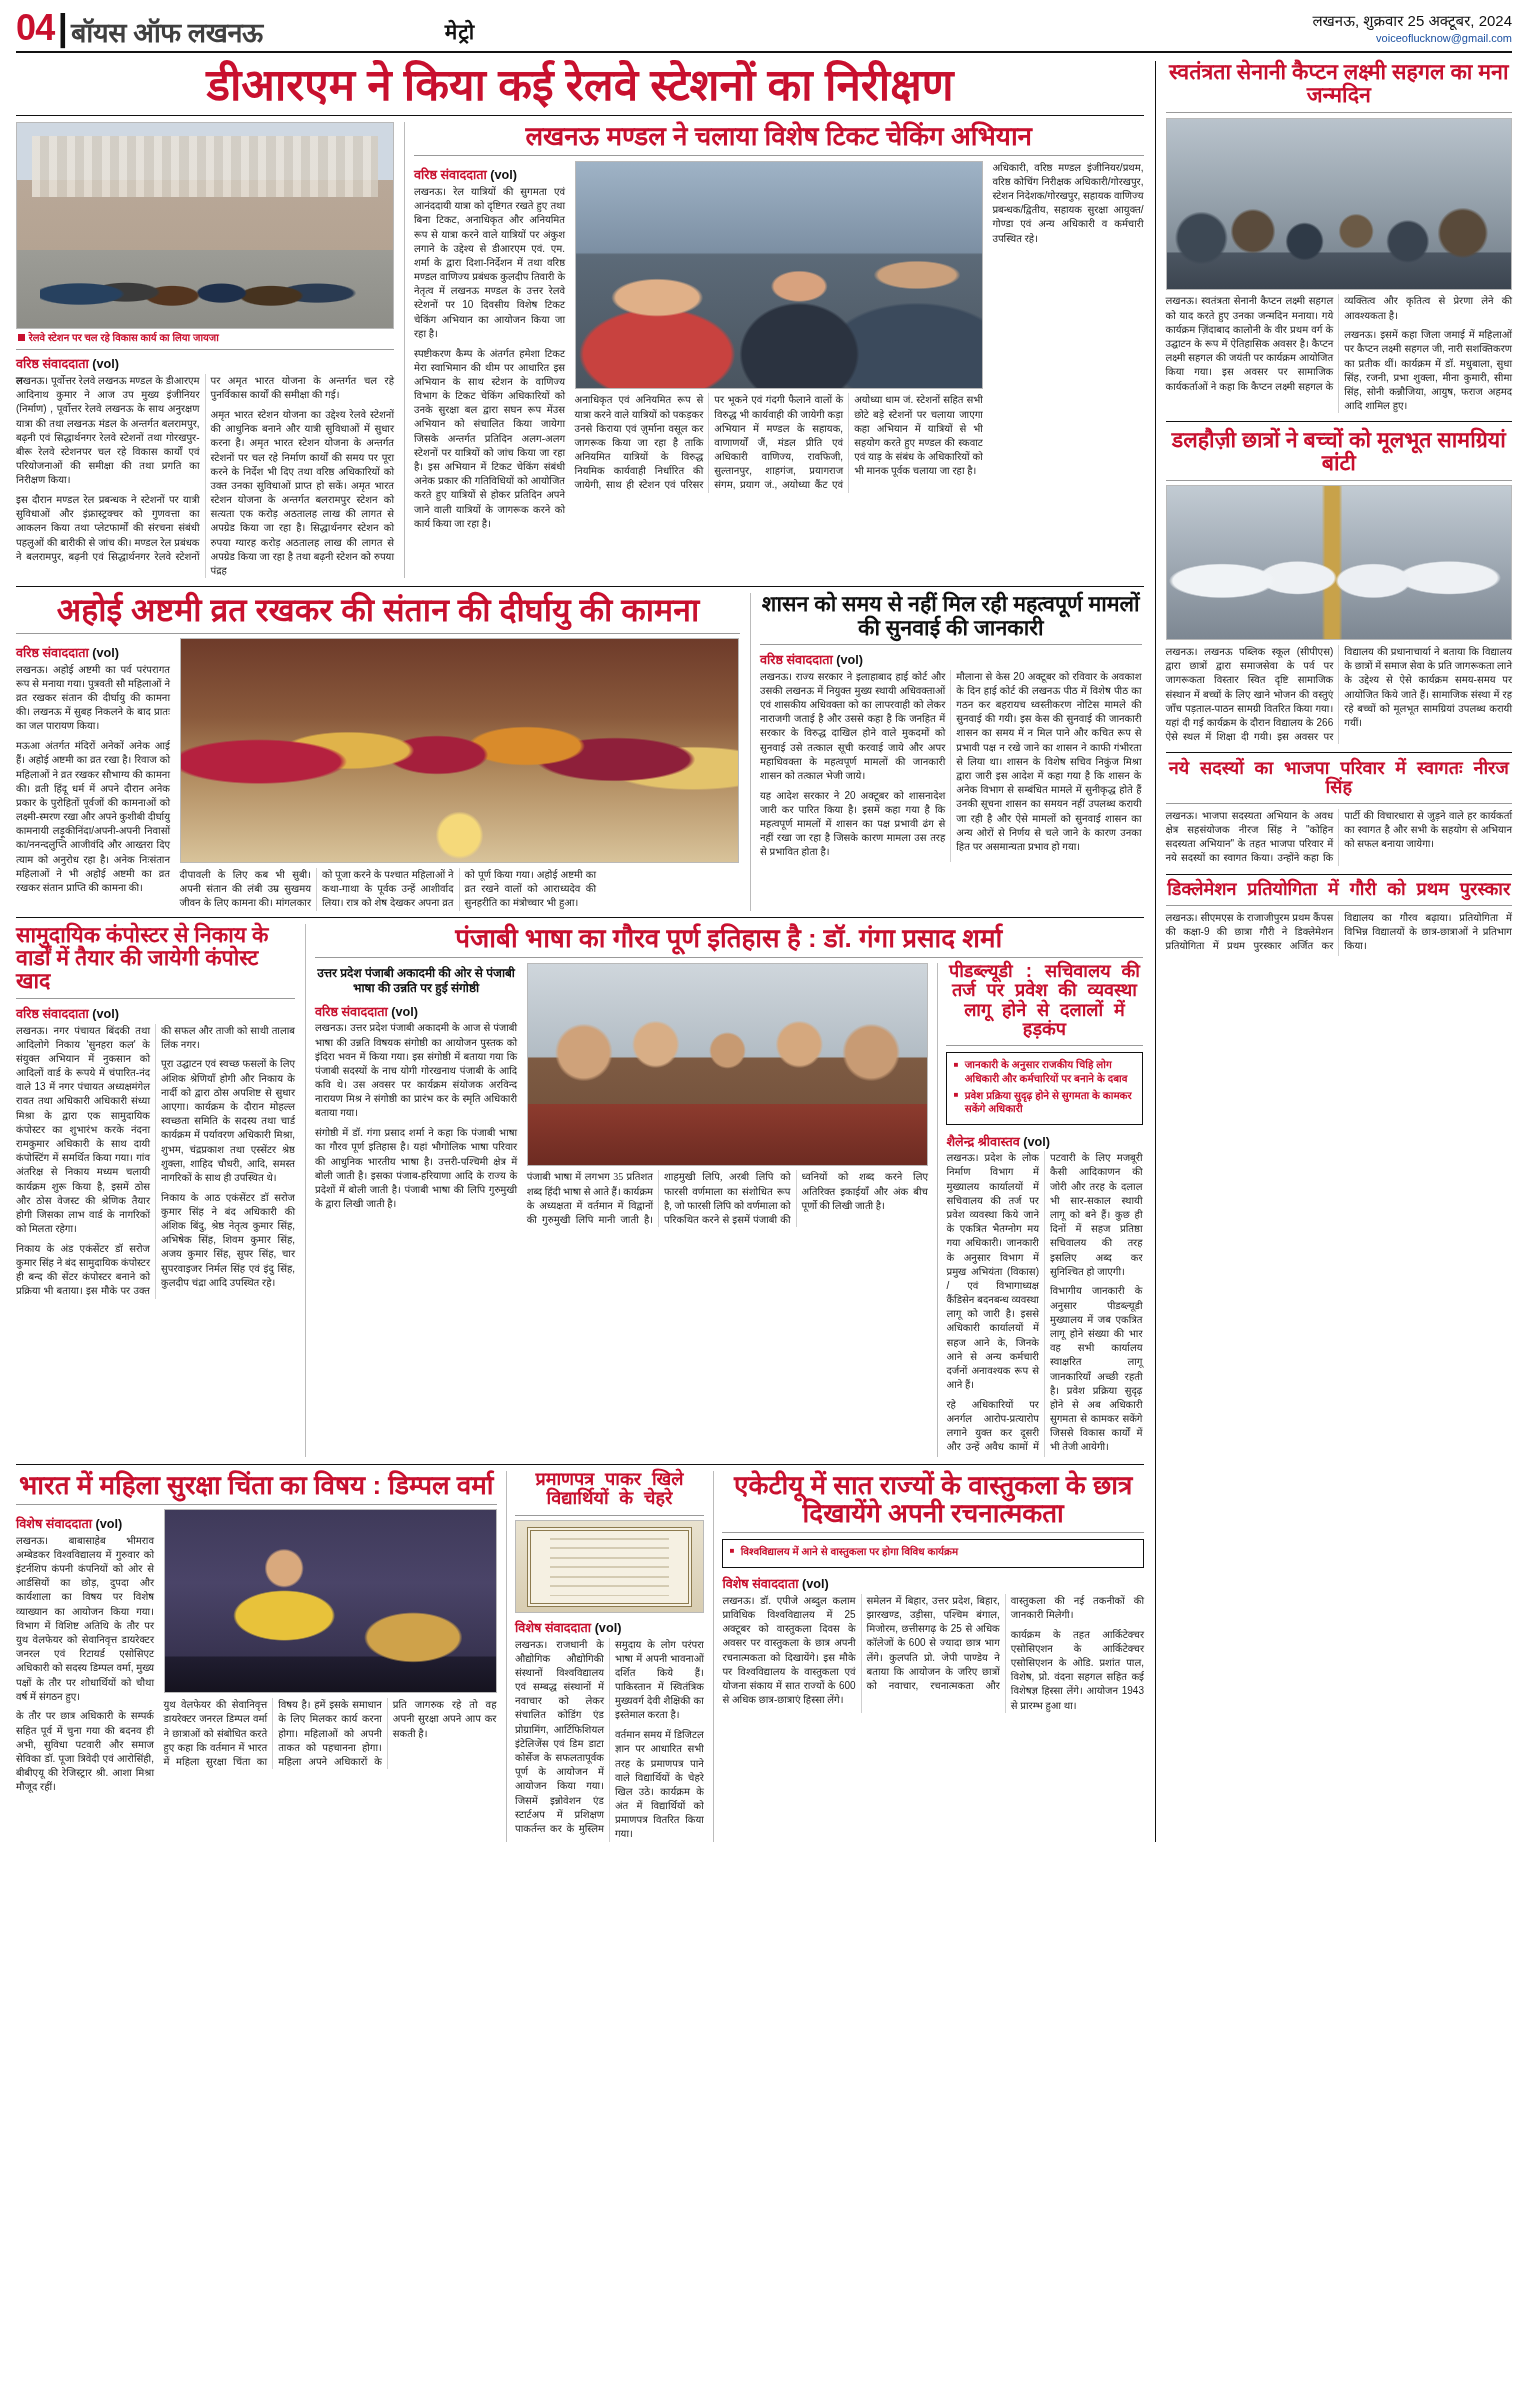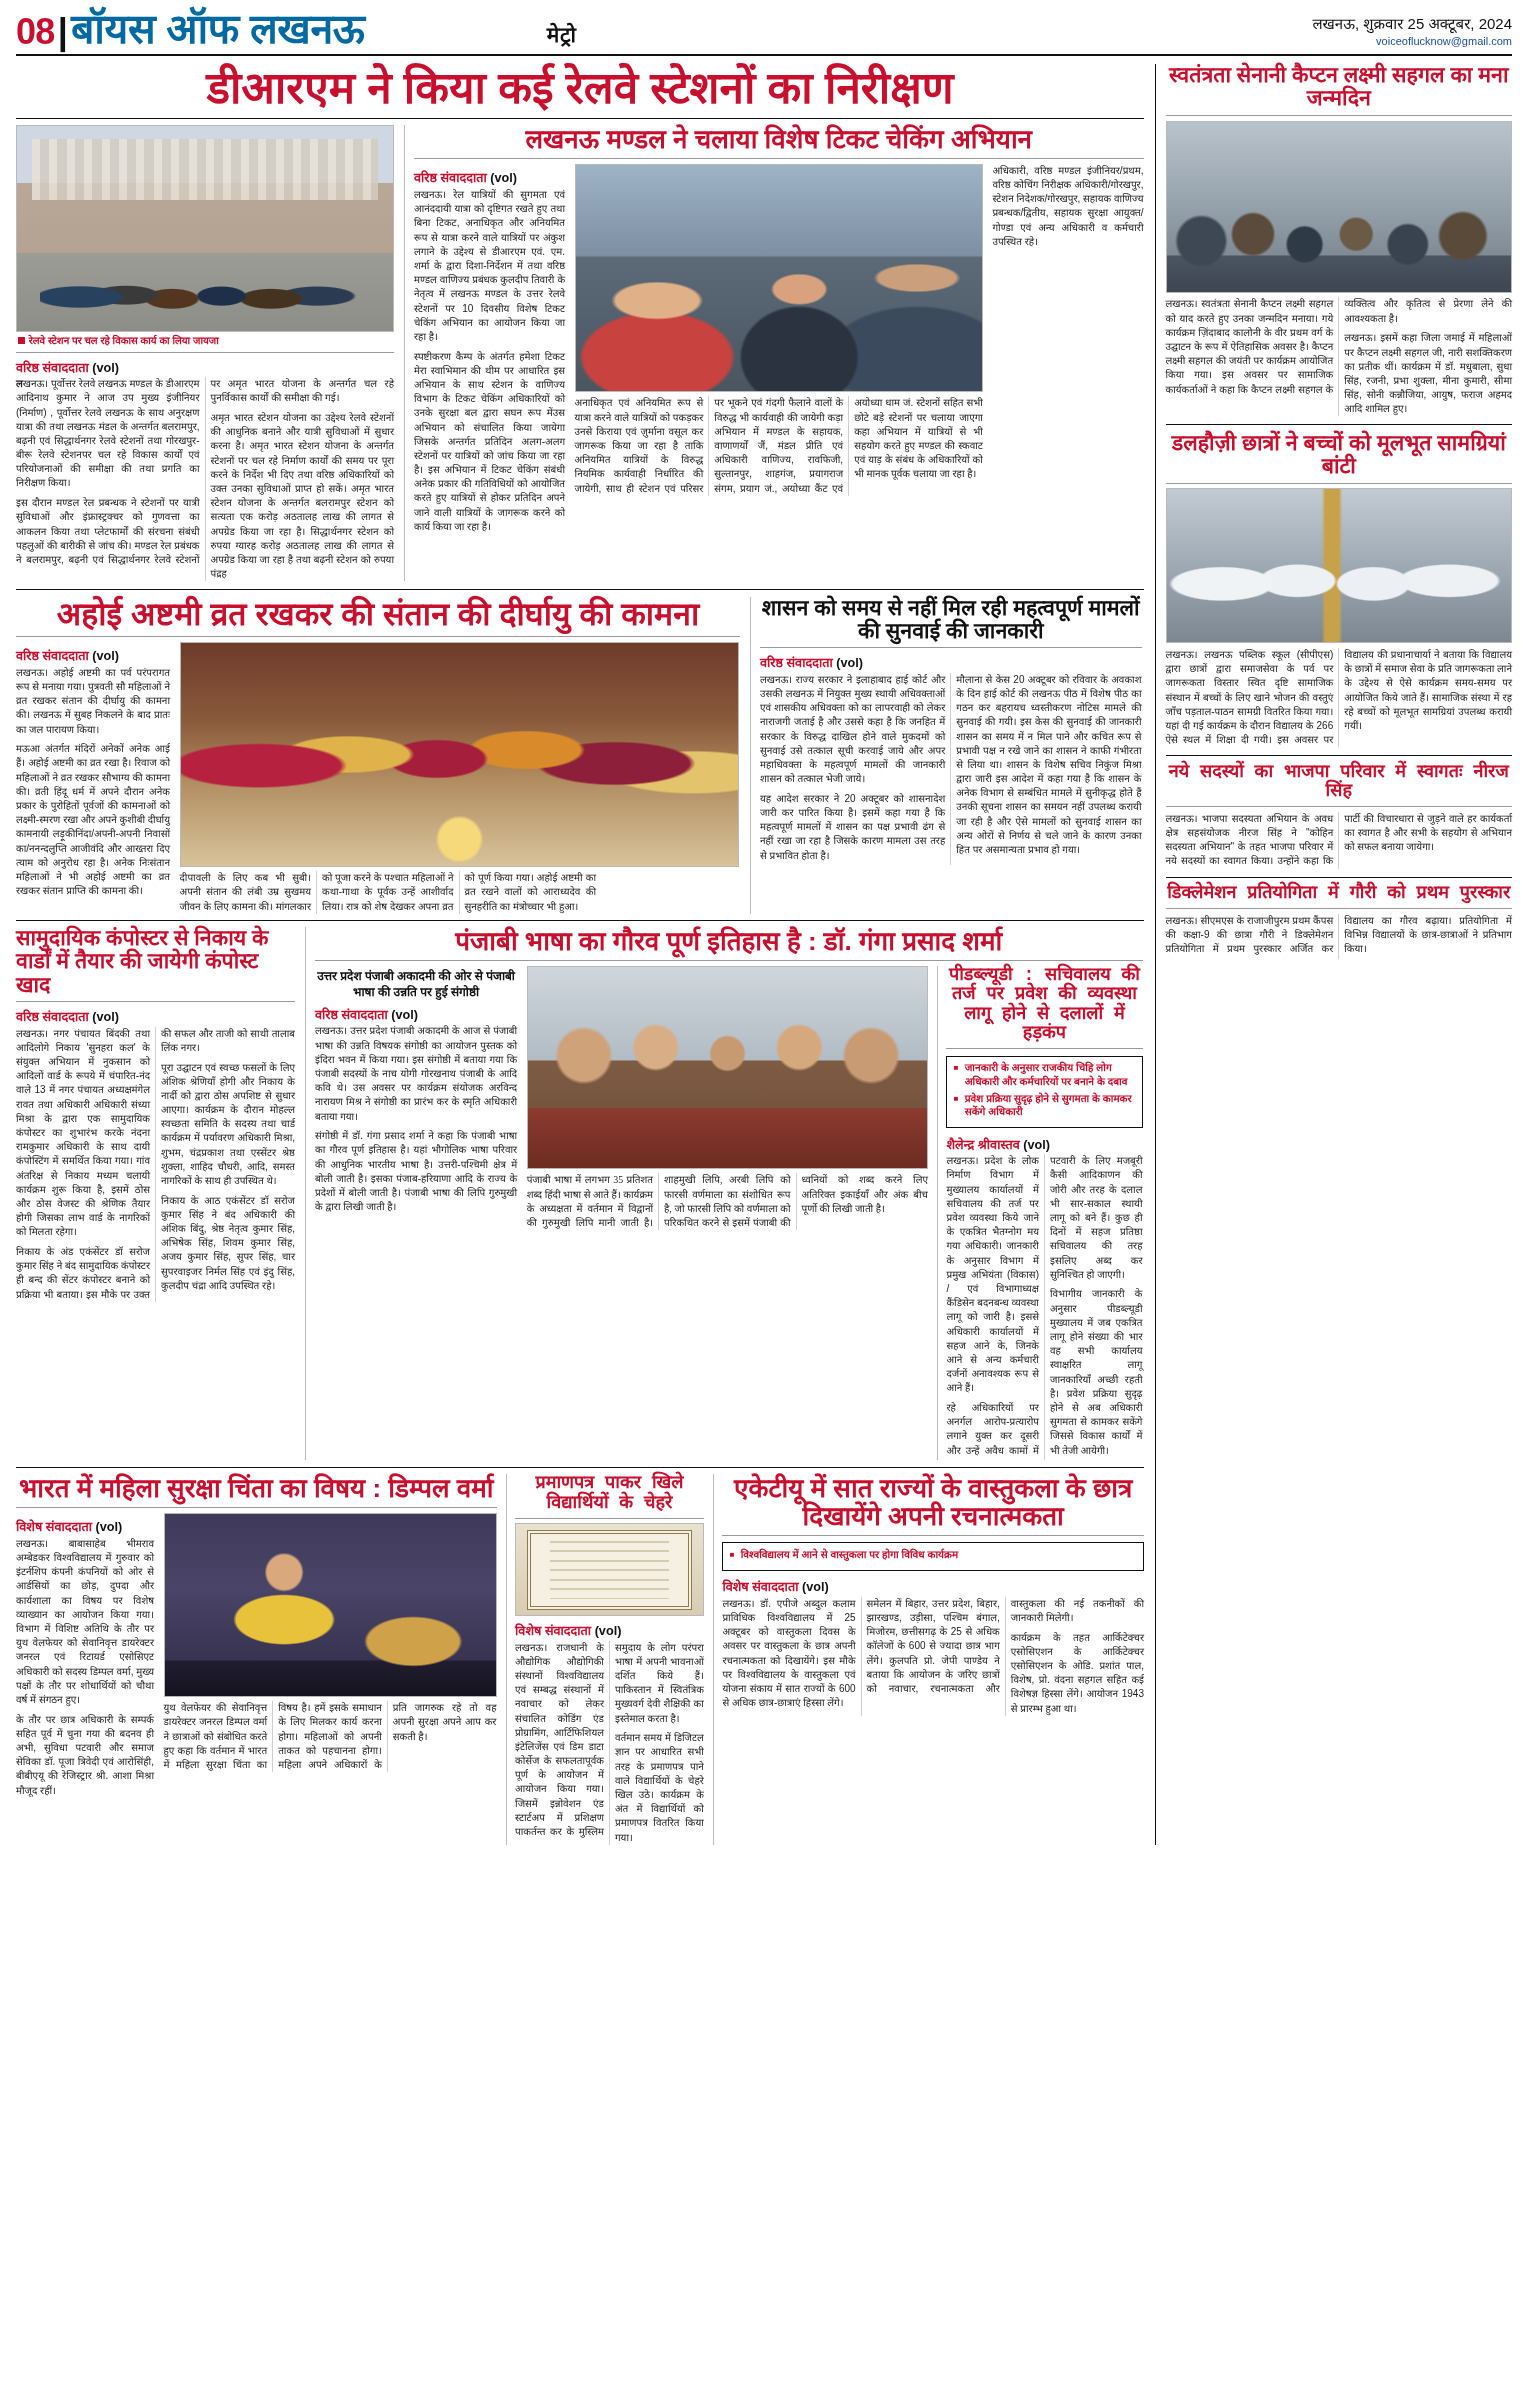--- a/index.html
+++ b/index.html
@@ -9,21 +9,21 @@
     background:#ffffff;
     font-family:"Liberation Sans", sans-serif;
     color:#111;
   }
   .page { width:1528px; min-height:2401px; padding:11px 16px 16px 16px; position:relative; }
 
   
   .masthead { display:flex; align-items:flex-end; border-bottom:2.4px solid #111; padding-bottom:6.3px; }
   .folio { font-size:36px; font-weight:bold; color:#c8102e; line-height:0.9; letter-spacing:-0.8px; }
   .folio-bar { font-size:36px; font-weight:bold; color:#111; line-height:0.9; margin:0 3.2px; }
-  .brandname { font-size:41px; font-weight:bold; color:#0369a1; line-height:0.9; letter-spacing:-0.4px; }
+  .brandname { font-size:27px; font-weight:bold; color:#404040; line-height:0.9; letter-spacing:-0.4px; }
   .section-word { font-size:21px; font-weight:bold; color:#111; margin-left:182px; letter-spacing:0.8px; }
   .mast-right { margin-left:auto; text-align:right; line-height:1.3; }
   .mast-date { font-size:15px; color:#111; }
   .mast-mail { font-size:11px; color:#1a4fa0; }
 
   
   .body-grid { display:flex; gap:11px; margin-top:8px; }
   .left-zone { width:1128px; }
   .right-zone { width:358px; border-left:1.6px solid #111; padding-left:9.5px; }
 
@@ -157,21 +157,21 @@
   .story { margin-bottom:8px; }
   .flexrow { display:flex; gap:9.5px; }
   .vrule { border-left:0.8px solid #bbb; }
 </style>
 </head>
 <body>
 
 <div class="page">
 
   <div class="masthead">
-    <span class="folio">08</span>
+    <span class="folio">04</span>
     <span class="folio-bar">|</span>
     <span class="brandname">बॉयस ऑफ लखनऊ</span>
     <span class="section-word">मेट्रो</span>
     <div class="mast-right">
       <div class="mast-date">लखनऊ, शुक्रवार 25 अक्टूबर, 2024</div>
       <div class="mast-mail">voiceoflucknow@gmail.com</div>
     </div>
   </div>
 
   <div class="body-grid">

